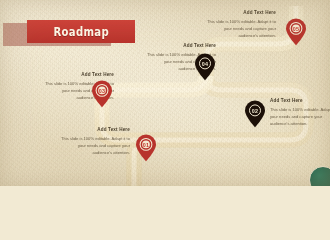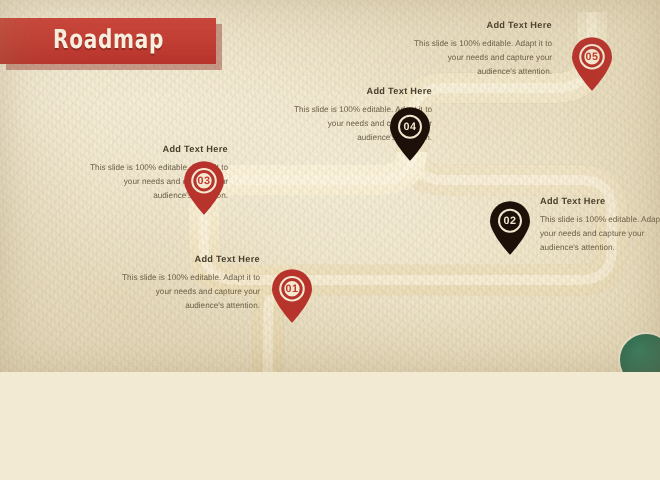--- a/index.html
+++ b/index.html
@@ -24,21 +24,21 @@
       repeating-linear-gradient(-51deg, rgba(150,128,86,.045) 0 1px, rgba(0,0,0,0) 1px 4px),
       repeating-linear-gradient(88deg, rgba(120,100,64,.03) 0 1px, rgba(0,0,0,0) 1px 2px);
     mix-blend-mode:multiply;opacity:.9;
   }
   .vignette{
     position:absolute;inset:0;pointer-events:none;
     box-shadow:inset 0 0 44px rgba(156,134,92,.30), inset 0 0 14px rgba(156,134,92,.16);
   }
 
   
-  .title-wrap{position:absolute;left:0;top:9px;}
+  .title-wrap{position:absolute;left:0;top:20px;padding-left:27px;}
   .title-shadow{
     position:absolute;left:3px;top:3px;width:108px;height:23px;
     background:#8e2b24;opacity:.42;
   }
   .title-bar{
     position:relative;width:108px;height:23px;
     background:linear-gradient(180deg,#cf4038 0%,#c23a32 55%,#b8332c 100%);
     display:flex;align-items:center;justify-content:center;
   }
   .title-text{

